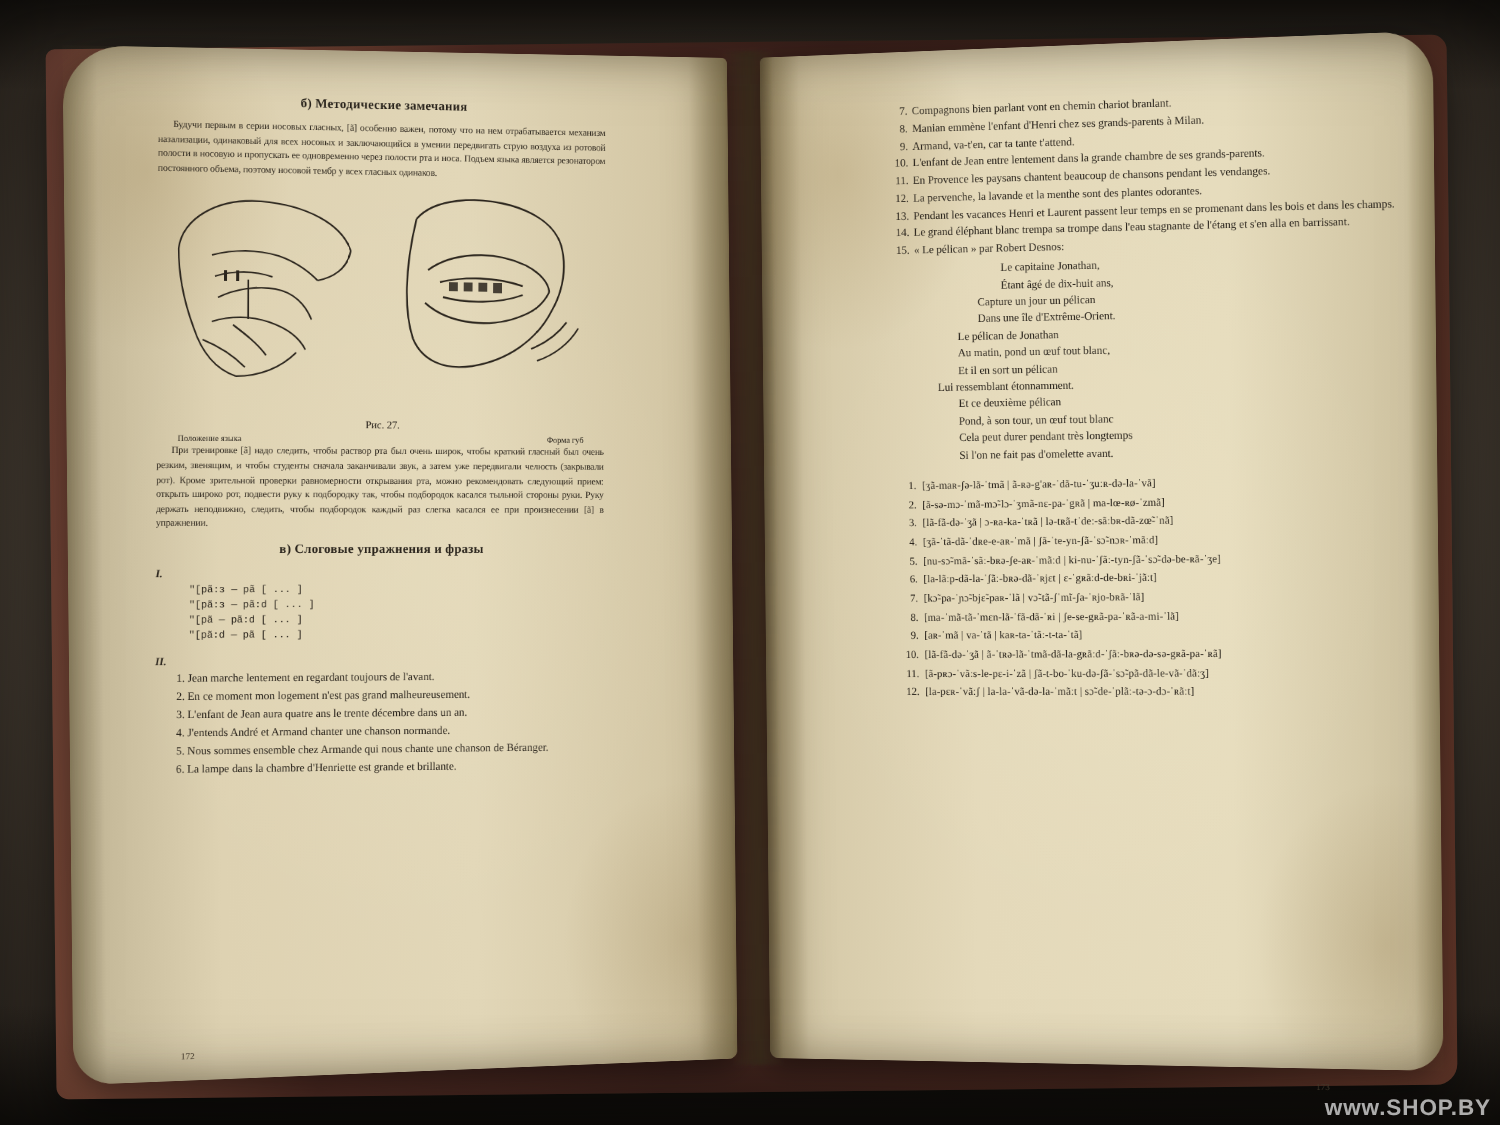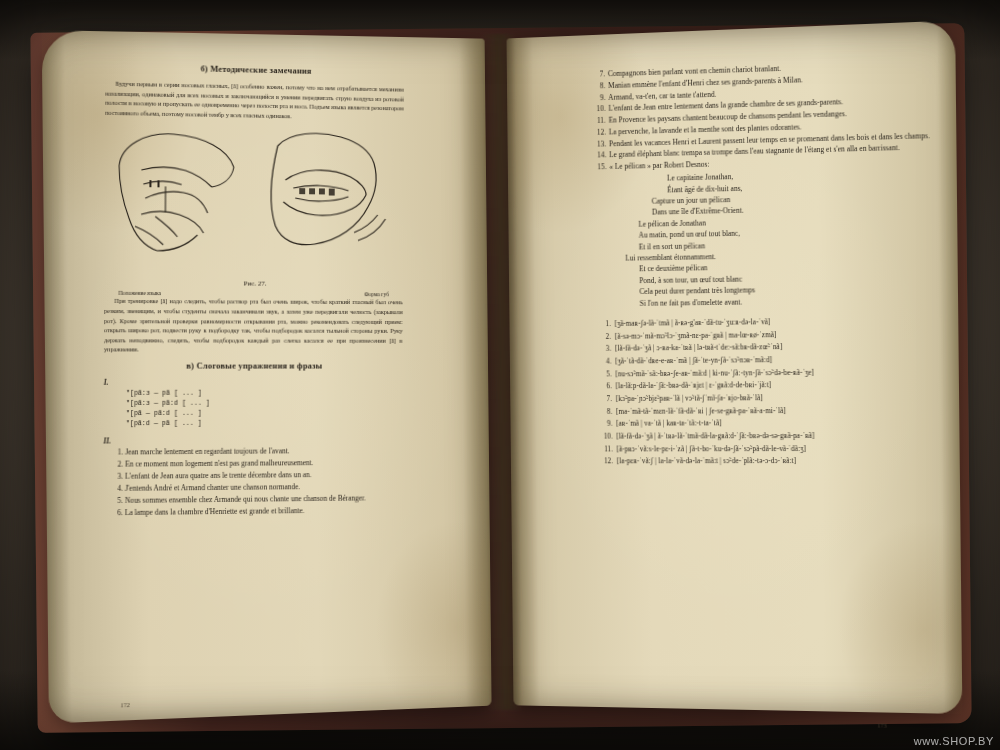--- a/index.html
+++ b/index.html
@@ -223,23 +223,24 @@
   }
   .folio-left { left: 70px; top: 662px; transform: rotate(1deg); }
   .folio-right { right: 74px; top: 690px; }
 
   
   .watermark {
     position: absolute;
     right: 6px;
     bottom: 3px;
     font-family: "Liberation Sans", sans-serif;
-    font-size: 11px;
+    font-size: 15px;
     color: rgba(235,235,235,.72);
     letter-spacing: .6px;
+    font-weight: bold;
   }
 
   
   .softfocus {
     position: absolute;
     inset: 0;
     pointer-events: none;
     box-shadow: inset 0 0 70px rgba(0,0,0,.55);
   }
 </style>

